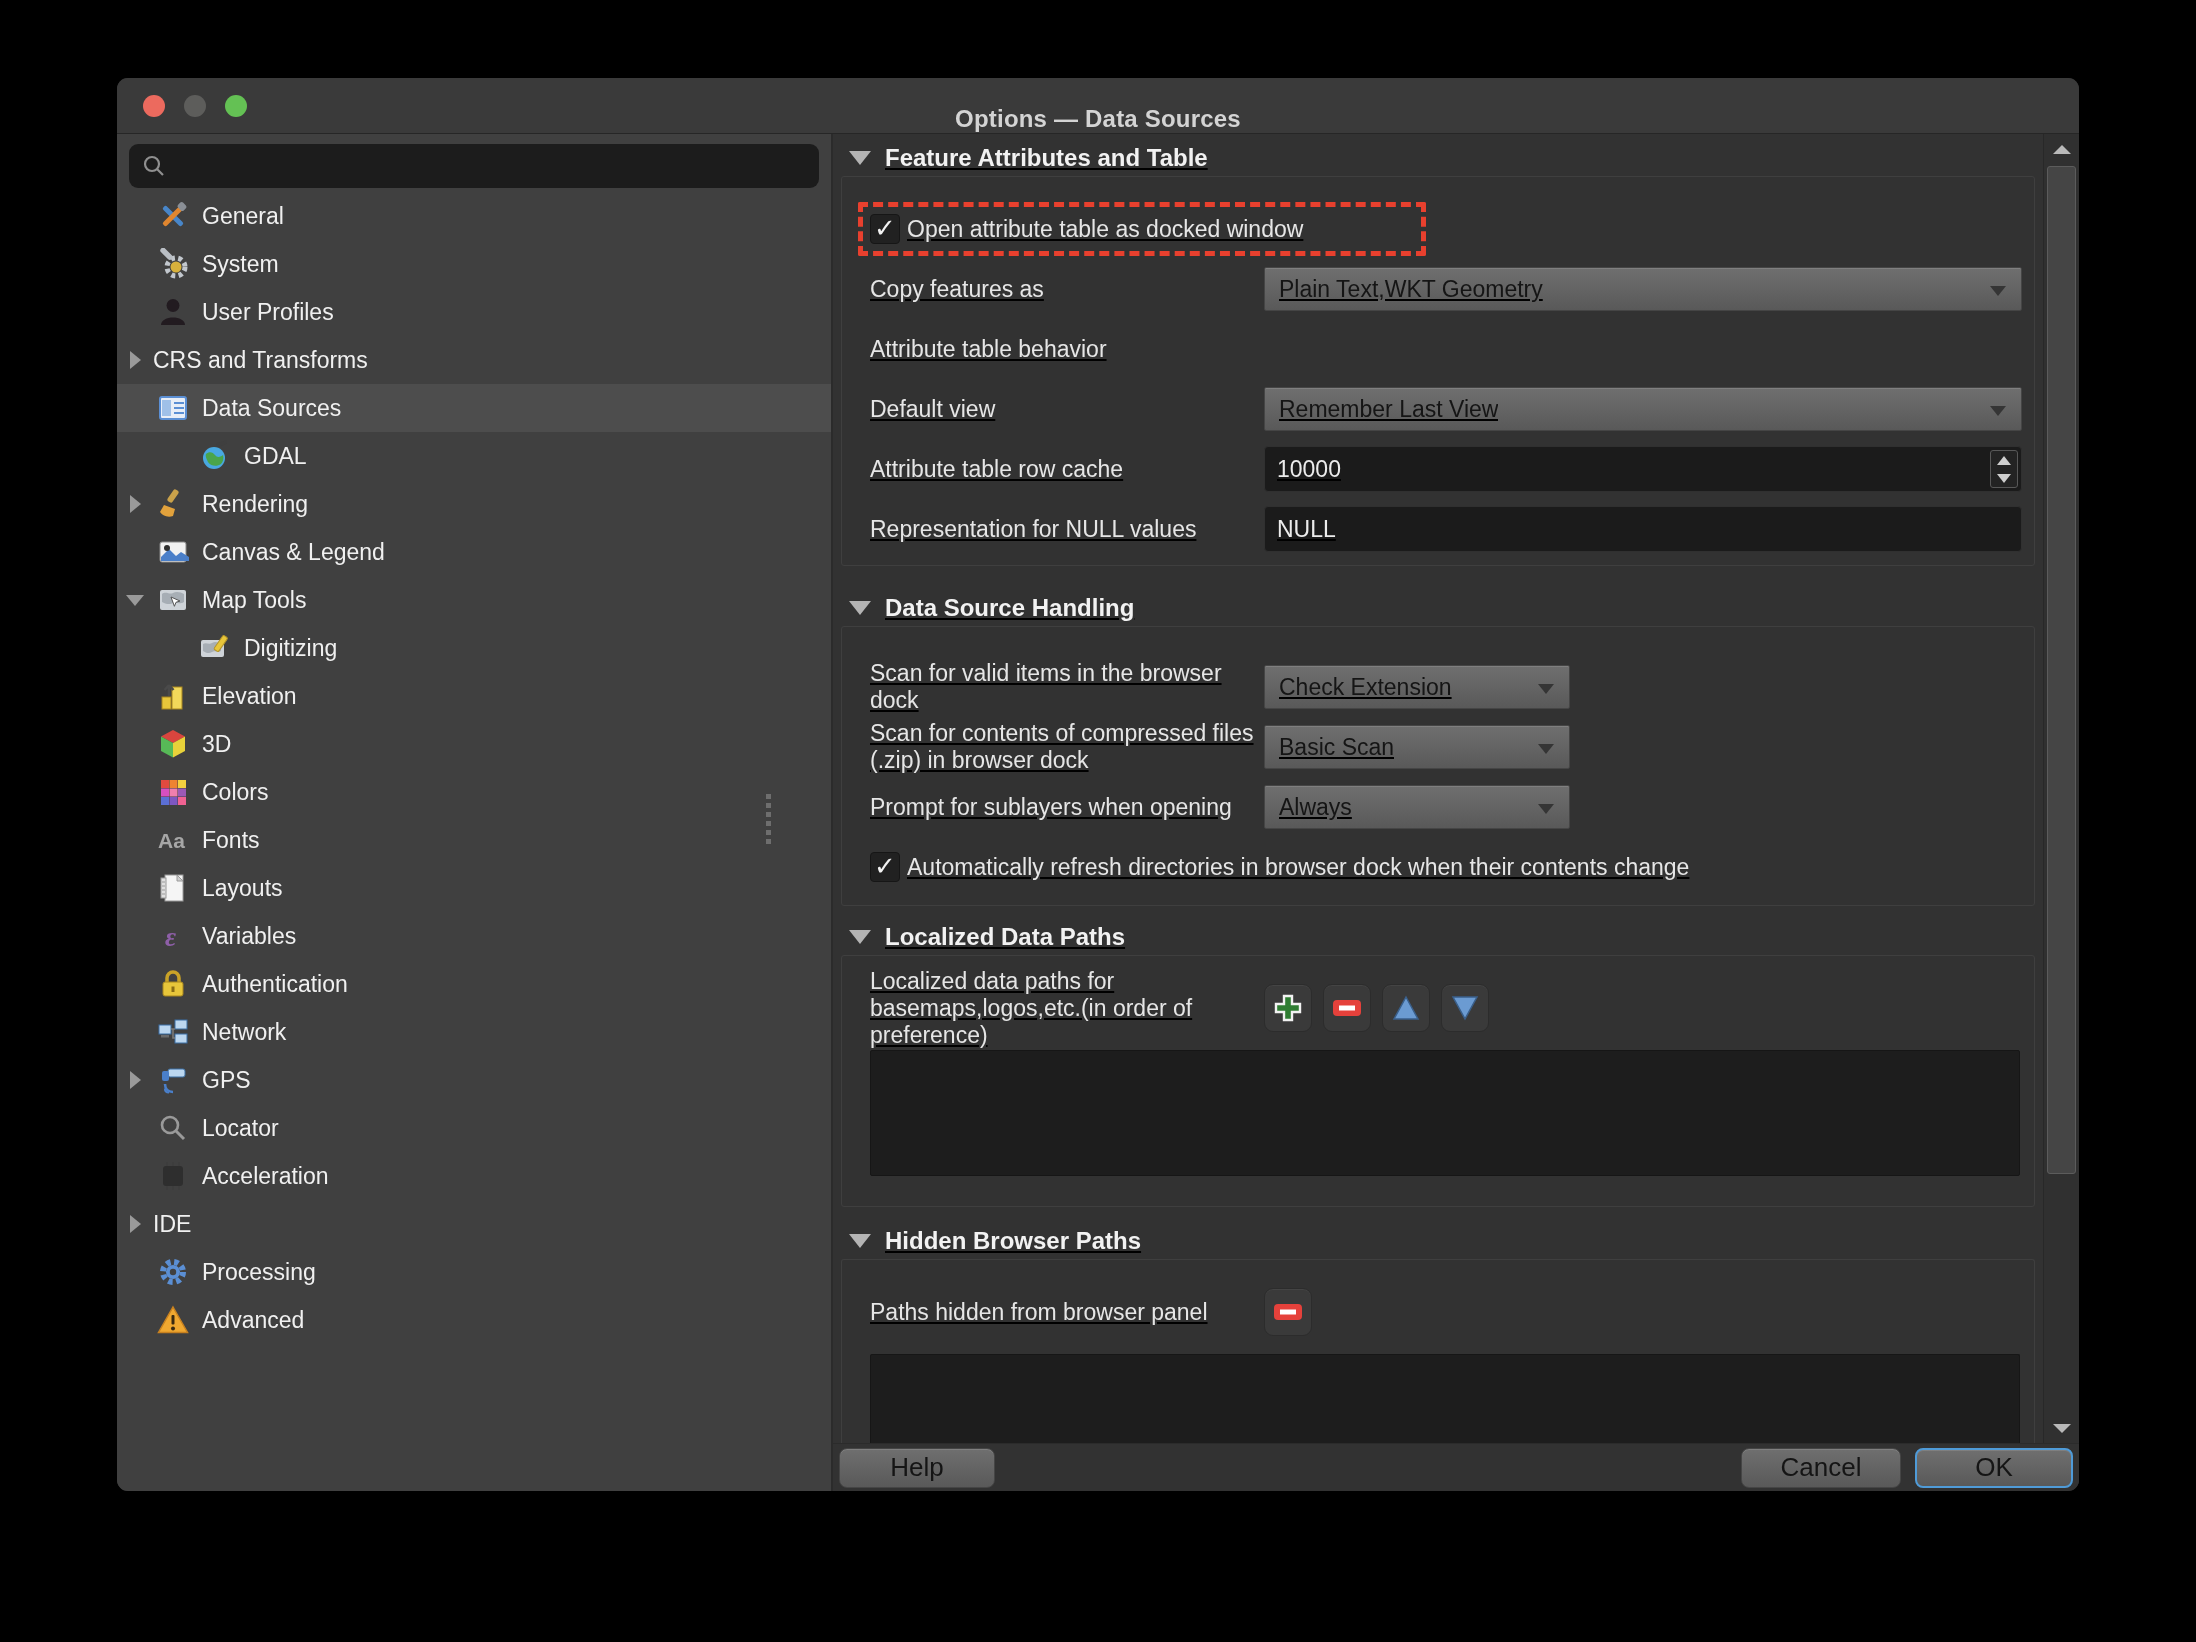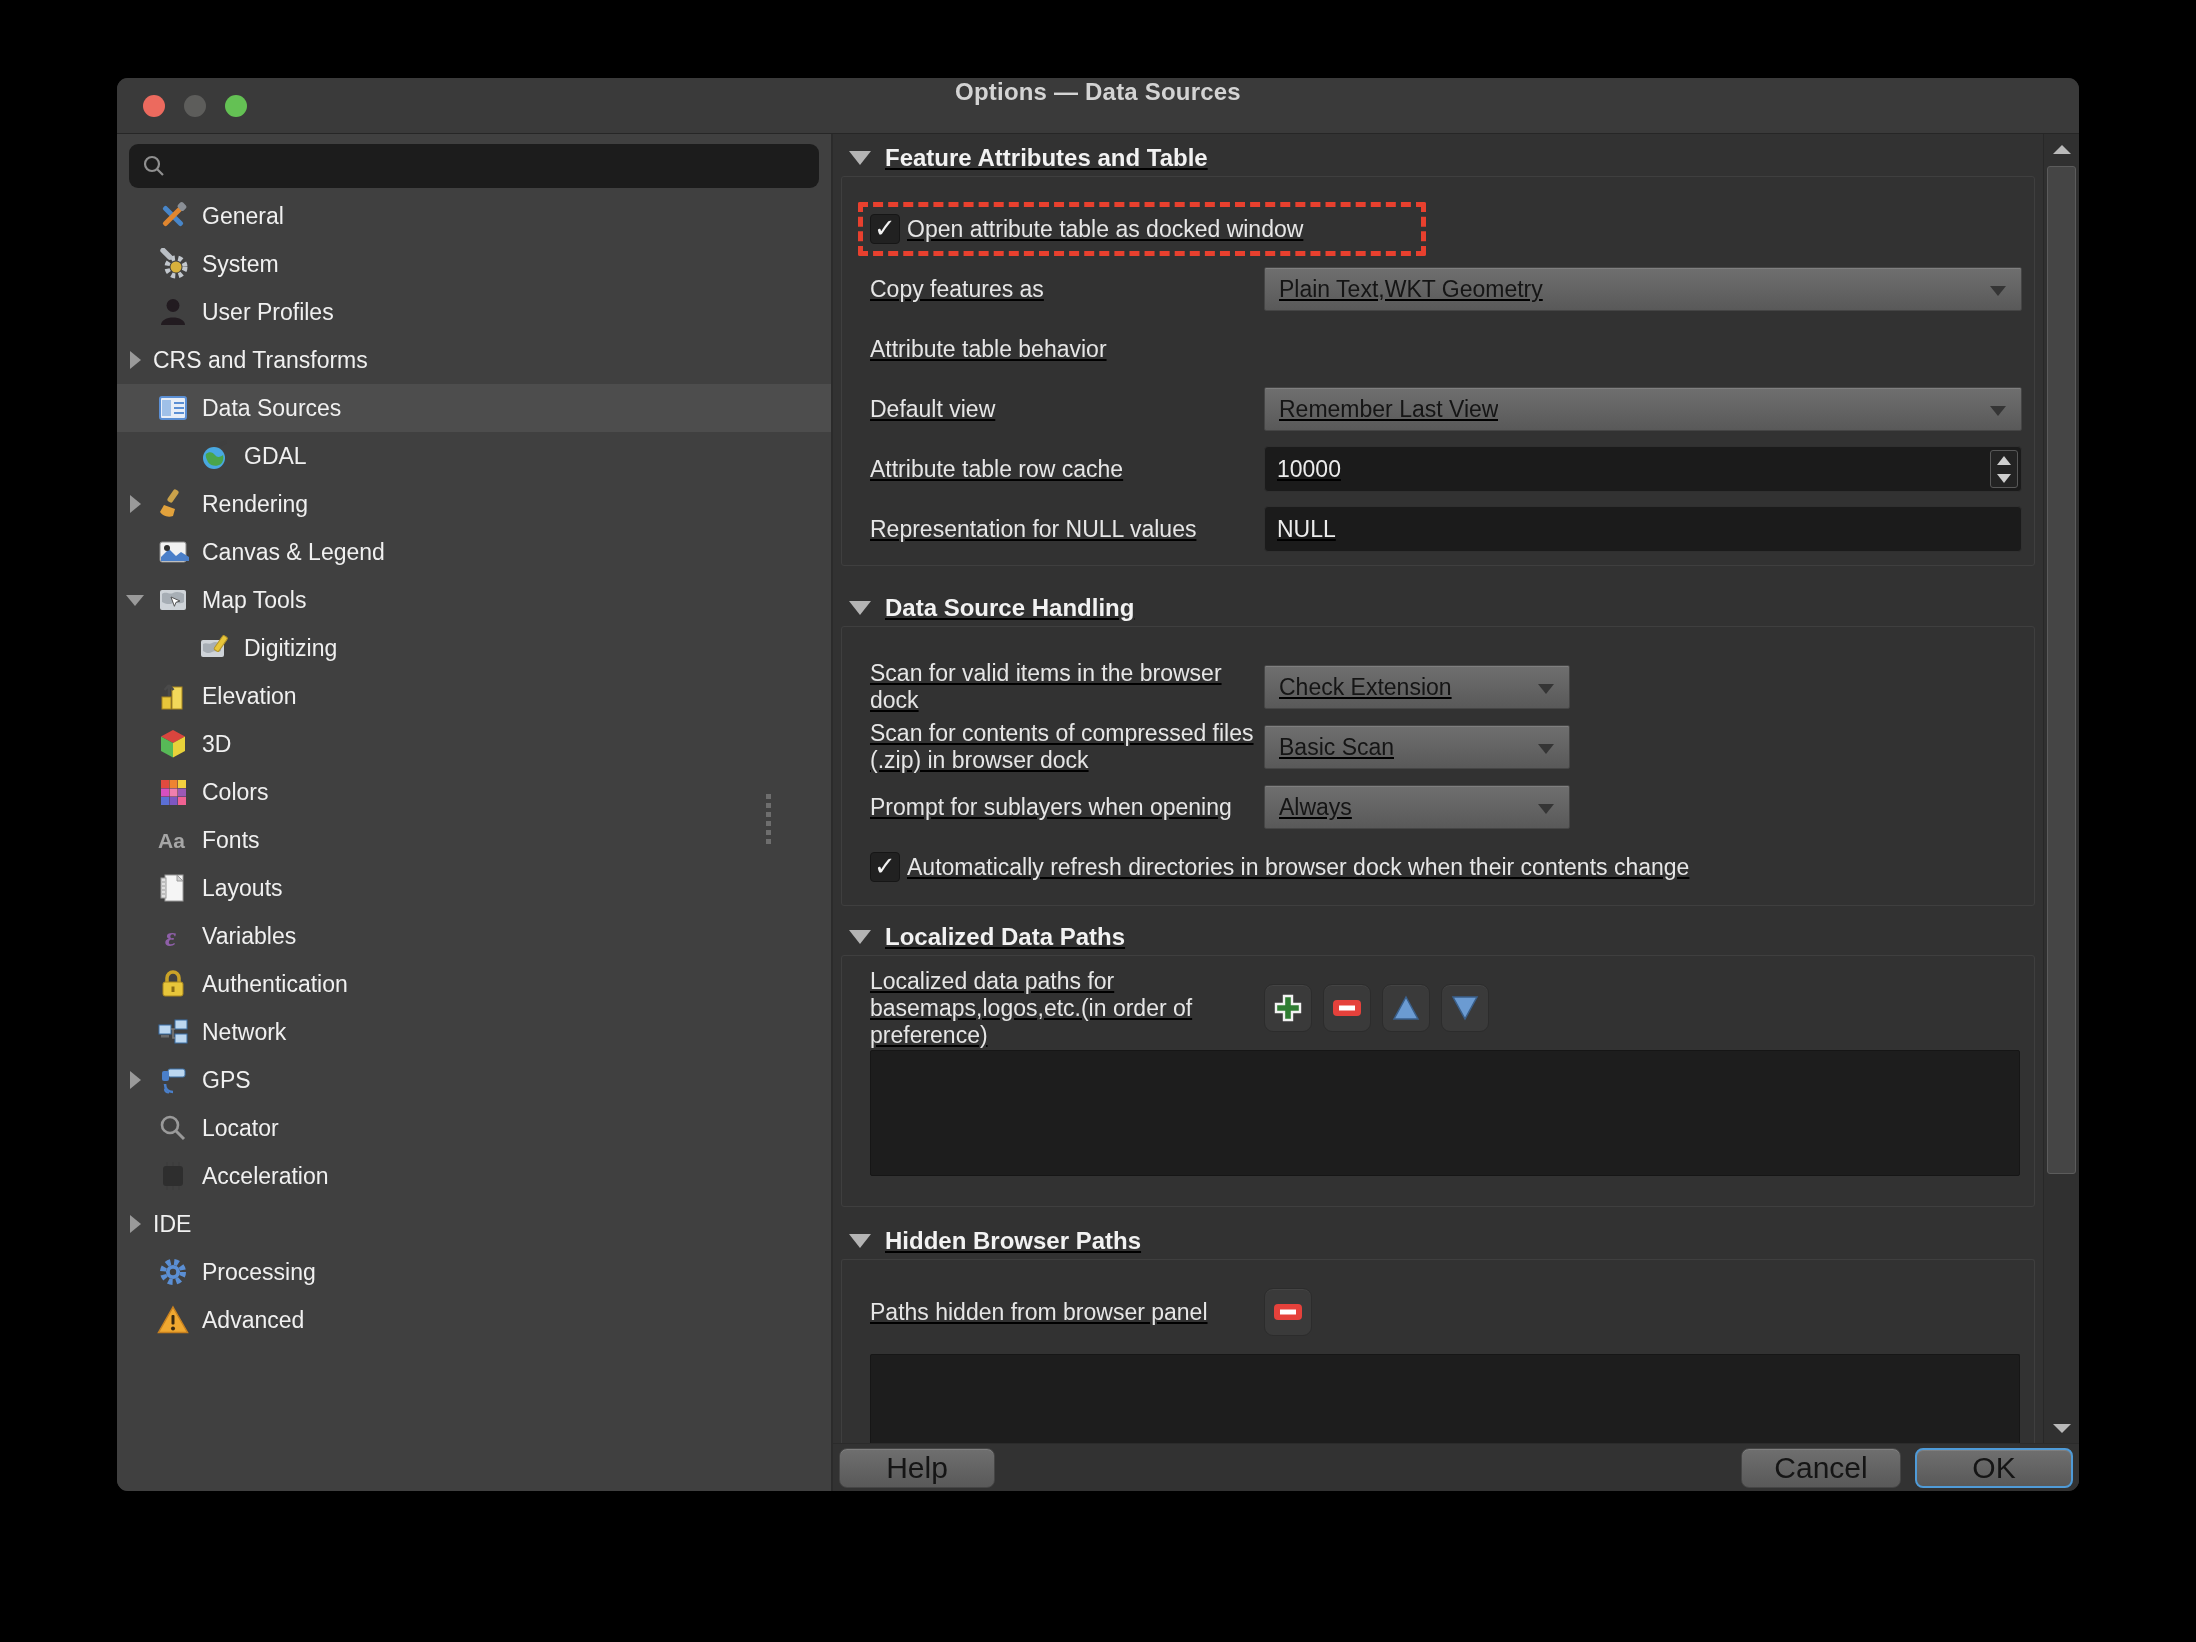--- a/index.html
+++ b/index.html
@@ -4,21 +4,21 @@
 <style>
   html,body{margin:0;padding:0;background:#000;width:2196px;height:1642px;overflow:hidden;
     font-family:"Liberation Sans","DejaVu Sans",sans-serif;}
   *{box-sizing:border-box;}
 
   .window{position:absolute;left:117px;top:78px;width:1962px;height:1413px;
     background:#323232;border-radius:11px;overflow:hidden;display:flex;flex-direction:column;}
 
   
   .titlebar{height:56px;background:#3a3a3a;border-bottom:1px solid #262626;
-    display:flex;align-items:flex-start;position:relative;flex:0 0 auto;}
+    display:flex;align-items:flex-end;position:relative;flex:0 0 auto;}
   .traffic{position:absolute;left:26px;top:0;height:56px;display:flex;align-items:center;gap:19px;}
   .tl{width:22px;height:22px;border-radius:50%;border:none;padding:0;cursor:default;}
   .title{flex:1;text-align:center;font-size:24px;font-weight:bold;color:#d4d4d4;letter-spacing:.2px;}
 
   
   .win-body{flex:1;display:flex;position:relative;min-height:0;}
 
   
   .sidebar{width:714px;background:#404040;flex:0 0 auto;display:flex;flex-direction:column;}
   .searchwrap{margin:10px 12px 0 12px;height:44px;background:#1c1c1c;border-radius:9px;
@@ -107,21 +107,21 @@
   .sb-btn{position:absolute;left:0;width:100%;height:30px;display:flex;align-items:center;justify-content:center;cursor:default;}
   .sb-up{top:0;}.sb-dn{bottom:0;}
   .sb-up::after{content:"";width:0;height:0;border-left:9px solid transparent;border-right:9px solid transparent;border-bottom:9px solid #b9b9b9;}
   .sb-dn::after{content:"";width:0;height:0;border-left:9px solid transparent;border-right:9px solid transparent;border-top:9px solid #b9b9b9;}
   .sb-thumb{position:absolute;left:3px;right:3px;top:32px;height:1008px;background:#454545;
     border:1px solid #5c5c5c;border-radius:3px;cursor:default;}
 
   
   .footer{height:48px;border-top:1px solid #2b2b2b;display:flex;align-items:center;padding:0 6px;flex:0 0 auto;}
   .pushbtn{height:40px;background:linear-gradient(180deg,#6f6f6f,#595959);border:1px solid #454545;
-    border-radius:8px;color:#151515;font-size:30px;font-weight:500;font-family:inherit;cursor:default;
+    border-radius:8px;color:#151515;font-size:26px;font-weight:500;font-family:inherit;cursor:default;
     box-shadow:inset 0 1px 0 rgba(255,255,255,.12);}
   .btn-help{width:156px;}
   .btn-cancel{width:160px;margin-right:14px;}
   .btn-ok{width:158px;border:2.5px solid #4f9bd8;}
 </style>
 </head>
 <body>
 
 <div class="window">
 

